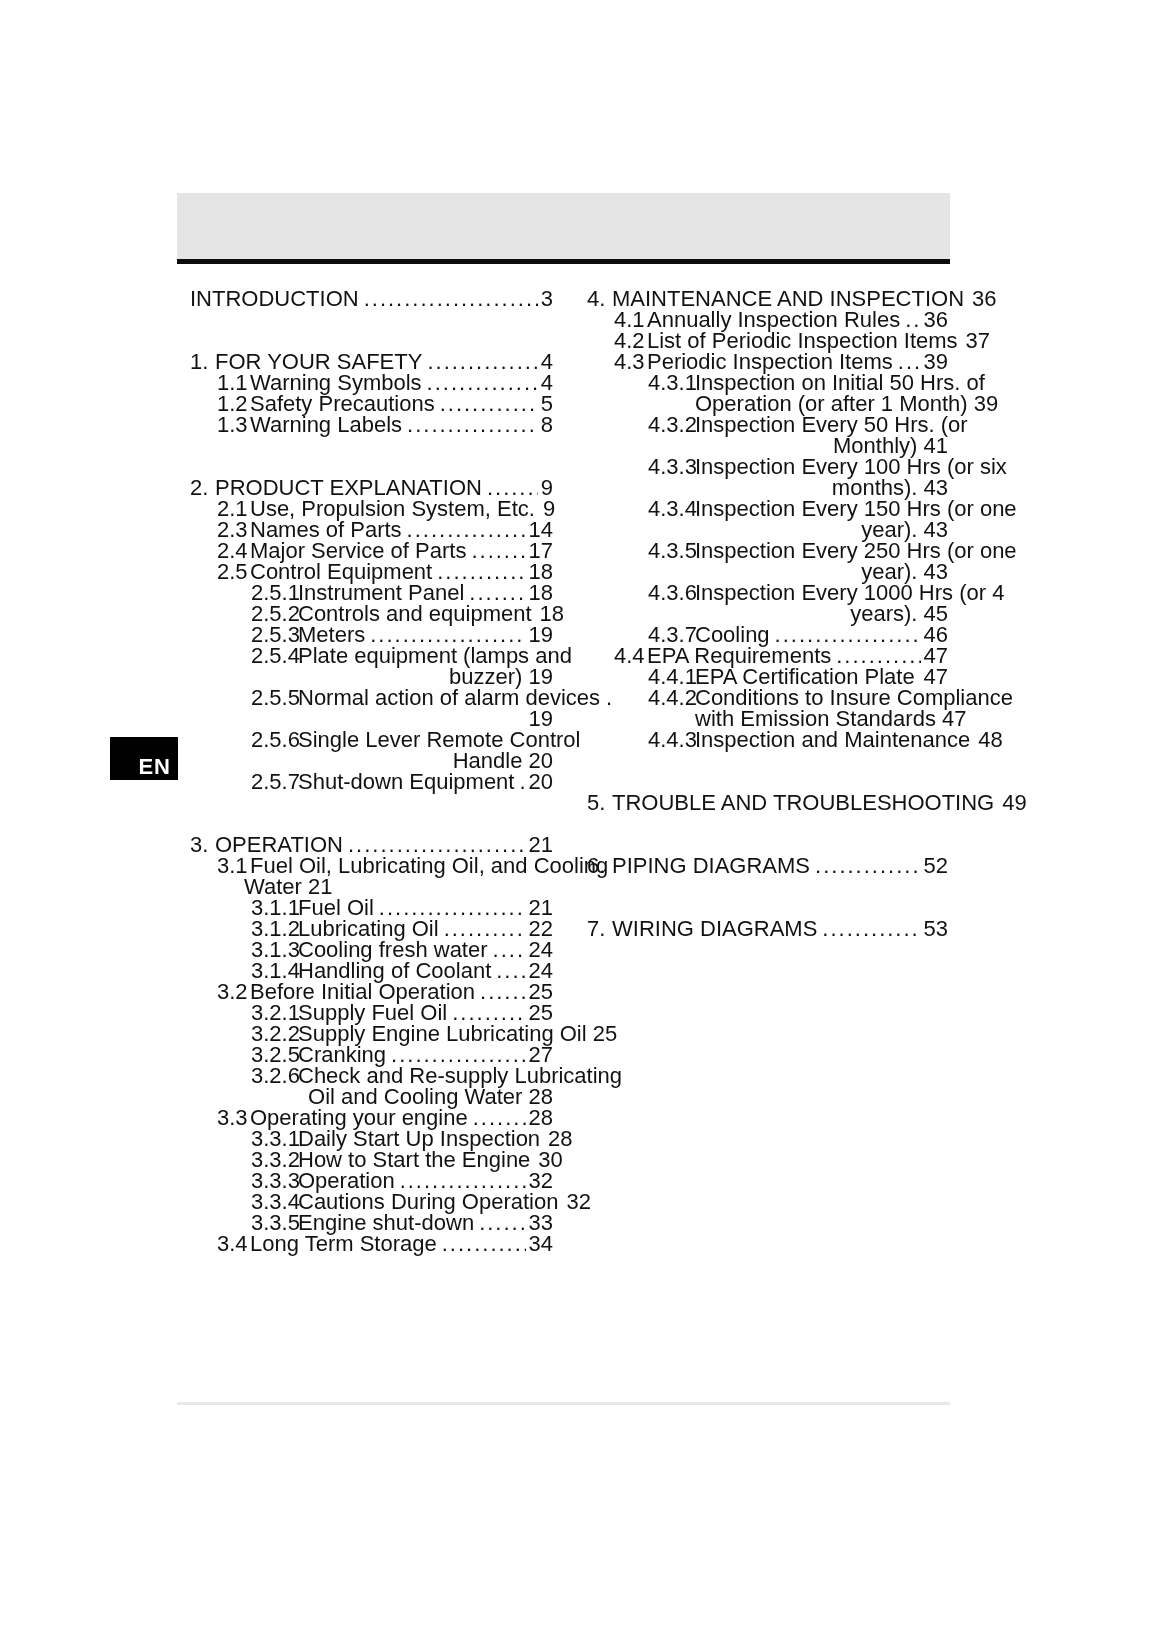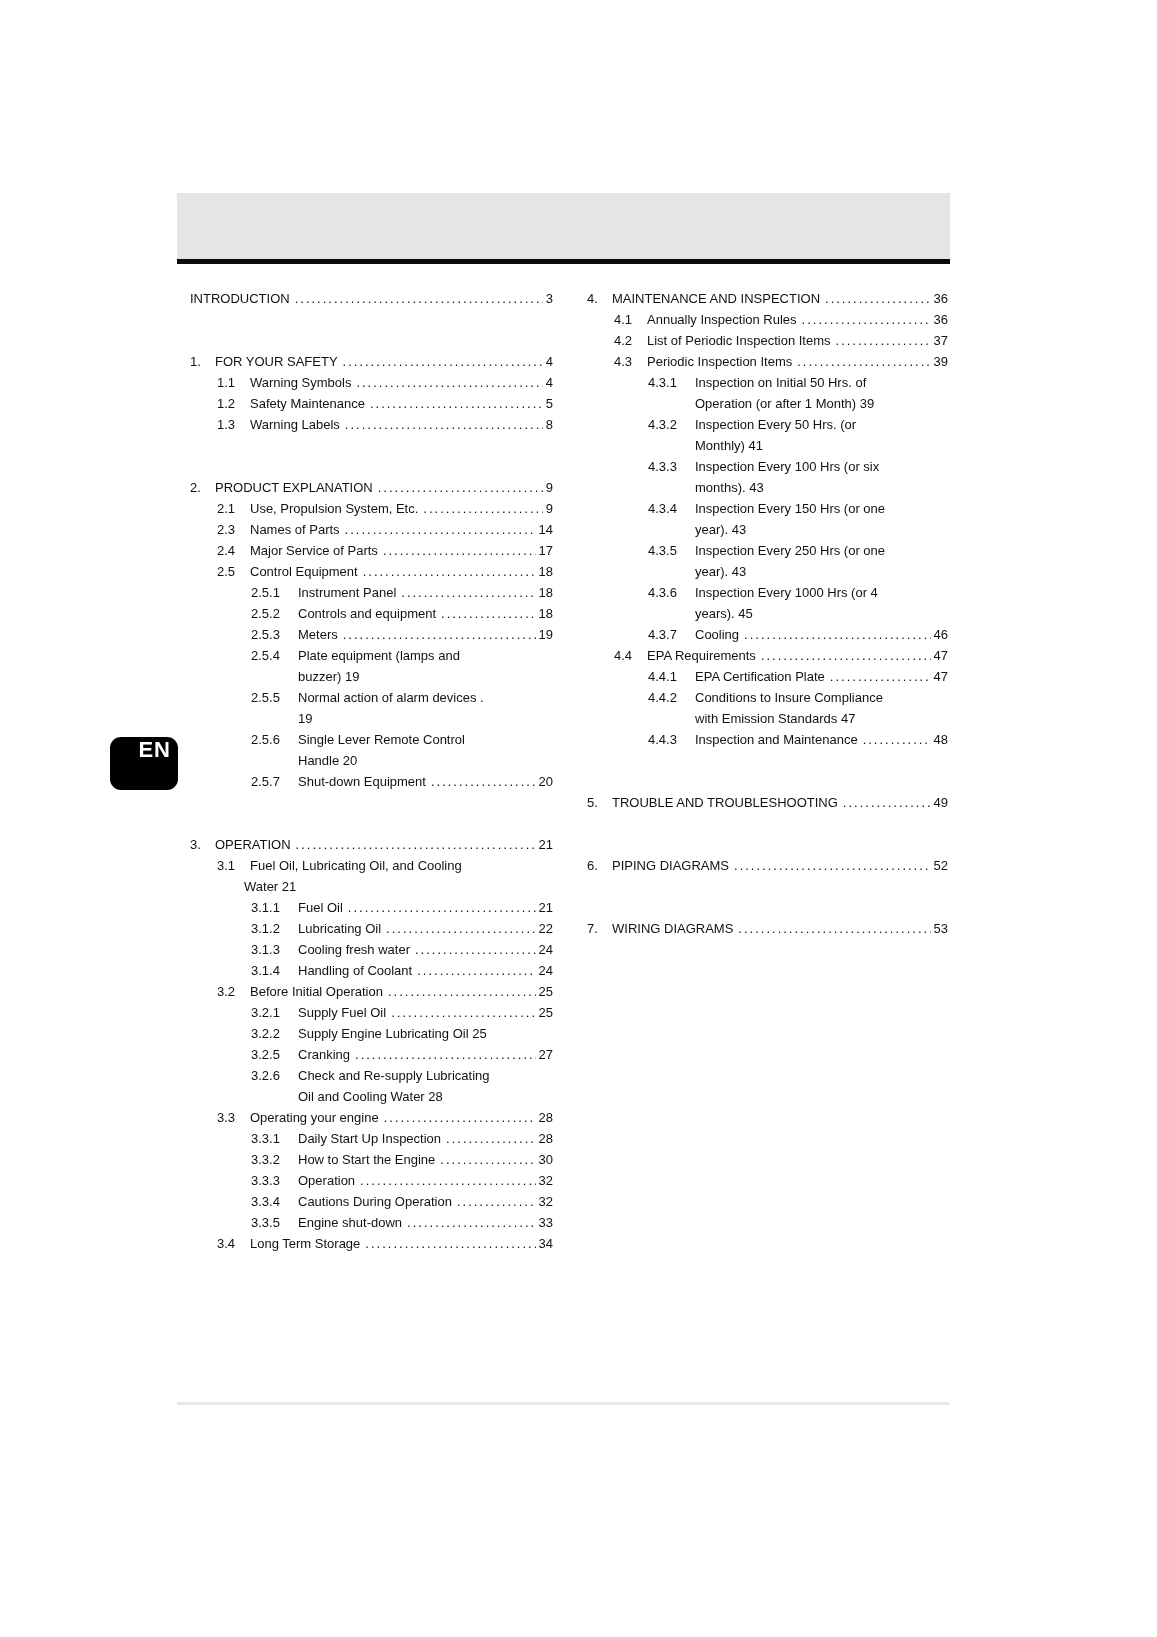--- a/index.html
+++ b/index.html
@@ -27,53 +27,52 @@
     top: 1402px;
     width: 773px;
     height: 3px;
     background: #e8e8e8;
   }
   .en-badge {
     position: absolute;
     left: 110px;
     top: 737px;
     width: 68px;
-    height: 53px;
+    height: 43px;
     background: #000000;
     color: #ffffff;
     font-size: 22px;
     font-weight: bold;
     letter-spacing: 1px;
     display: flex;
-    align-items: flex-start;
+    align-items: flex-end;
     justify-content: flex-end;
     padding-right: 7px;
     box-sizing: border-box;
-    border-radius: 11px;
   }
   .toc-col {
     position: absolute;
     top: 288px;
-    font-size: 13px;
+    font-size: 22px;
     line-height: 21px;
   }
   .col-left  { left: 190px; width: 363px; }
   .col-right { left: 587px; width: 361px; }
   .toc-section + .toc-section { margin-top: 42px; }
   .entry { }
   .row { display: flex; align-items: baseline; }
   .num { flex: none; white-space: nowrap; }
   .txt { flex: none; white-space: nowrap; }
   .lvl1 .num { width: 25px; }
   .lvl2 { padding-left: 27px; }
   .lvl2 .num { width: 33px; }
   .lvl3 { padding-left: 61px; }
   .lvl3 .num { width: 47px; }
   .lvl2 .line2 { margin-left: 27px; }
-  .lvl3 .line2 { margin-left: 47px; }
+  .lvl3 .line2 { margin-left: 47px; text-align: right; }
   .dots {
     flex: 1 1 0;
     min-width: 0;
     overflow: hidden;
     white-space: nowrap;
     margin: 0 3px 0 5px;
     letter-spacing: 2px;
   }
   .dots::after {
     content: "................................................................................";
@@ -112,21 +111,21 @@
           <div class="row">
             <span class="num">1.1</span>
             <span class="txt">Warning Symbols</span>
             <span class="dots"></span>
             <span class="pg">4</span>
           </div>
         </div>
         <div class="entry lvl2">
           <div class="row">
             <span class="num">1.2</span>
-            <span class="txt">Safety Maintenance</span>
+            <span class="txt">Safety Precautions</span>
             <span class="dots"></span>
             <span class="pg">5</span>
           </div>
         </div>
         <div class="entry lvl2">
           <div class="row">
             <span class="num">1.3</span>
             <span class="txt">Warning Labels</span>
             <span class="dots"></span>
             <span class="pg">8</span>

